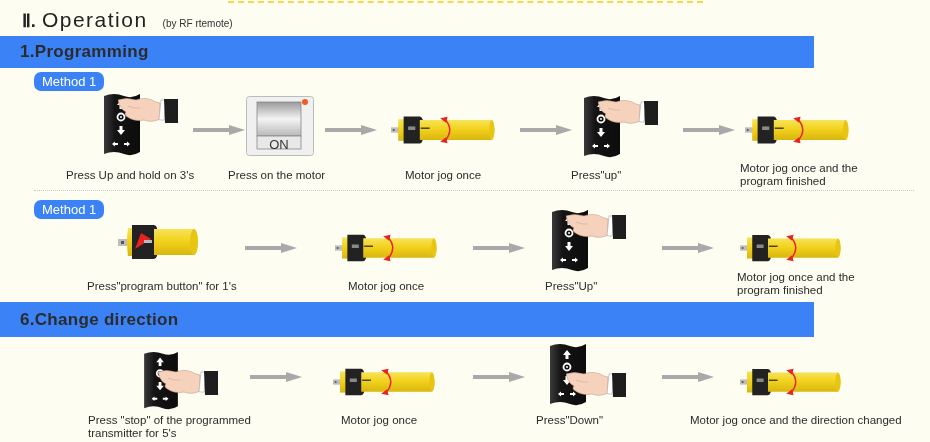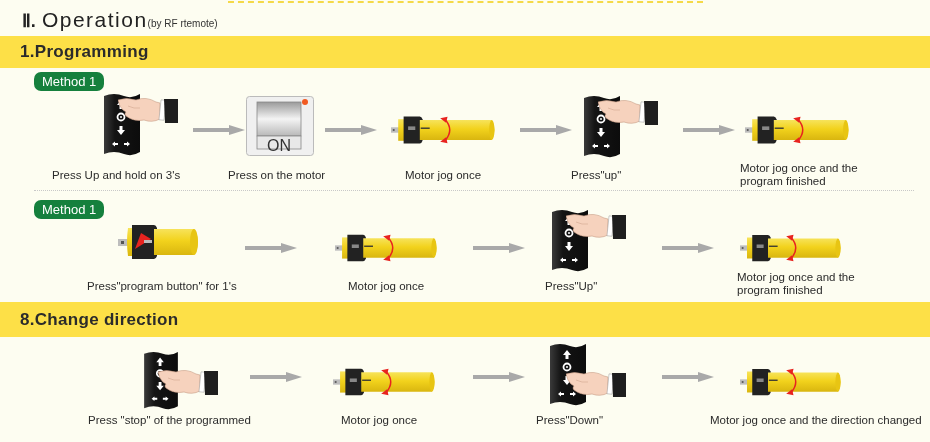--- a/index.html
+++ b/index.html
@@ -13,34 +13,34 @@
   .top-dash {
     position: absolute; left: 228px; top: 0; width: 475px; height: 3px;
     border-bottom: 2px dashed #f5d949;
   }
   .title-row {
     position: absolute; left: 22px; top: 8px; height: 26px;
     display: flex; align-items: baseline;
   }
   .title-numeral { font-size: 18px; font-weight: bold; color: #222; letter-spacing: 0px; margin-right: 6px; }
   .title-text { font-size: 21px; font-weight: normal; color: #222; letter-spacing: 1.5px; }
-  .title-sub { font-size: 10px; color: #333; margin-left: 0; }
+  .title-sub { font-size: 10px; color: #333; margin-left: 15px; }
 
   .section-bar {
-    position: absolute; left: 0; width: 930px; height: 32px;
-    background: #fde047;
+    position: absolute; left: 0; width: 814px; height: 32px;
+    background: #3b82f6;
     display: flex; align-items: center; padding-left: 20px;
   }
   .section-bar span { font-size: 17px; font-weight: bold; color: #2b2b2b; letter-spacing: 0.3px; }
   #sec1 { top: 36px; height: 32px; }
   #sec2 { top: 302px; height: 35px; }
 
   .method-badge {
     position: absolute; left: 34px; height: 19px; padding: 0 8px;
-    background: #15803d; color: #fff; border-radius: 7px;
+    background: #3b82f6; color: #fff; border-radius: 7px;
     font-size: 13px; line-height: 19px;
   }
   #m1 { top: 72px; }
   #m2 { top: 200px; }
 
   .dots {
     position: absolute; left: 34px; width: 880px; height: 0;
     border-top: 1px dotted #c8c8c8;
   }
 
@@ -125,33 +125,33 @@
 <div class="method-badge" id="m1">Method 1</div>
 
 <div class="step" style="left:98px;top:92px;width:95px;height:65px;">
   <svg width="40" height="64" style="position:absolute;left:4px;top:0">
       <use href="#remote"></use>
     </svg>
   <svg width="60" height="34" style="position:absolute;left:20px;top:2px">
       <use href="#hand"></use>
     </svg>
 </div>
-<div class="caption" style="left:52px;top:169px;">Press Up and hold on  3's</div>
+<div class="caption" style="left:66px;top:169px;">Press Up and hold on  3's</div>
 <svg class="arrow" style="left:193px;top:125px">
     <use href="#arrowsym"></use>
   </svg>
 
 <div class="step" style="left:246px;top:96px;width:68px;height:60px;">
   <svg width="68" height="60" viewBox="0 0 68 60">
     <rect x="0.5" y="0.5" width="67" height="59" rx="3" fill="#f0f0f0" stroke="#bbb"></rect>
     <rect x="11" y="6" width="44" height="34" fill="url(#sw)" stroke="#888" stroke-width="0.8"></rect>
     <rect x="11" y="40" width="44" height="13" fill="#e8e8e8" stroke="#888" stroke-width="0.8"></rect>
     <circle cx="59" cy="6" r="3" fill="#f15a22"></circle>
   </svg>
-  <span style="position:absolute;left:11px;top:41px;width:44px;text-align:center;font-size:16px;color:#333;">ON</span>
+  <span style="position:absolute;left:11px;top:41px;width:44px;text-align:center;font-size:13px;color:#333;">ON</span>
 </div>
 <div class="caption" style="left:228px;top:169px;">Press on the motor</div>
 <svg class="arrow" style="left:325px;top:125px">
     <use href="#arrowsym"></use>
   </svg>
 
 <div class="step" style="left:390px;top:110px;width:110px;height:40px;">
   <svg width="110" height="36" style="position:absolute;left:0;top:2px">
       <use href="#motor"></use>
     </svg>
@@ -244,33 +244,34 @@
   <svg width="22" height="40" style="position:absolute;left:44px;top:0">
       <use href="#rot"></use>
     </svg>
 </div>
 <div class="caption" style="left:737px;top:271px;">
   <div>Motor jog once and the</div>
   <div>program finished</div>
 </div>
 
 <div class="section-bar" id="sec2">
-  <span>8.Change direction</span>
+  <span>6.Change direction</span>
 </div>
 
 <div class="step" style="left:142px;top:350px;width:95px;height:62px;">
   <svg width="38" height="60" style="position:absolute;left:0;top:0">
       <use href="#remote"></use>
     </svg>
   <svg width="60" height="34" style="position:absolute;left:16px;top:16px">
       <use href="#hand"></use>
     </svg>
 </div>
 <div class="caption" style="left:88px;top:414px;">
   <div>Press "stop" of the programmed</div>
+  <div>transmitter for 5's</div>
 </div>
 <svg class="arrow" style="left:250px;top:372px">
     <use href="#arrowsym"></use>
   </svg>
 
 <div class="step" style="left:333px;top:362px;width:110px;height:40px;">
   <svg width="106" height="36" style="position:absolute;left:0;top:2px">
       <use href="#motor"></use>
     </svg>
   <svg width="22" height="40" style="position:absolute;left:46px;top:0">
@@ -296,13 +297,13 @@
   </svg>
 
 <div class="step" style="left:740px;top:362px;width:108px;height:40px;">
   <svg width="105" height="36" style="position:absolute;left:0;top:2px">
       <use href="#motor"></use>
     </svg>
   <svg width="22" height="40" style="position:absolute;left:44px;top:0">
       <use href="#rot"></use>
     </svg>
 </div>
-<div class="caption" style="left:690px;top:414px;margin-left:20px;">Motor jog once and the direction changed</div>
+<div class="caption" style="left:690px;top:414px;">Motor jog once and the direction changed</div>
 
 </body></html>

